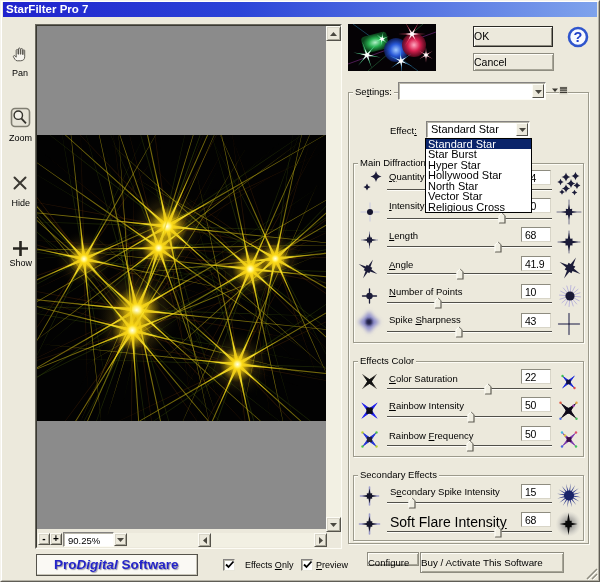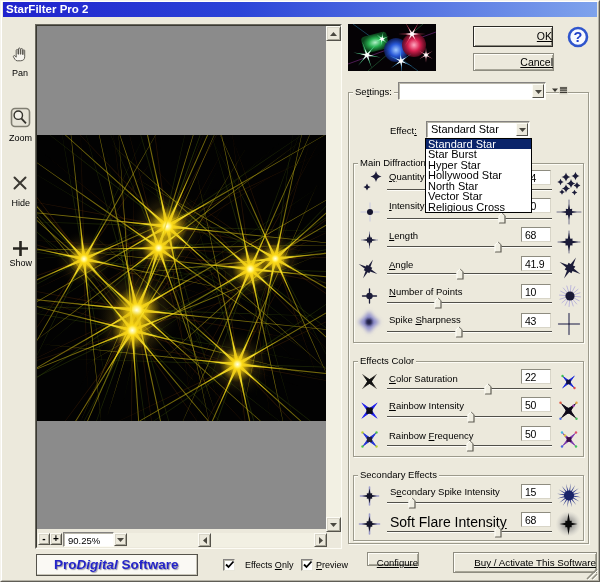--- a/index.html
+++ b/index.html
@@ -12,41 +12,41 @@
   color:#fff; font-size:11.5px; font-weight:bold; line-height:15px; padding-left:3px; z-index:3; }
 .lb { position:absolute; color:#000; white-space:nowrap; z-index:5; font-size:9.5px; }
 .vb { position:absolute; width:30px; height:15px; background:#fff; z-index:5;
   border:1px solid; border-color:#8e8c80 #d8d5c8 #d8d5c8 #8e8c80;
   font-size:10.5px; padding:1px 0 0 3px; color:#000; letter-spacing:-0.3px; }
 .gb { position:absolute; border:1px solid #9c9a8c; z-index:2;
   box-shadow: inset 1px 1px 0 #fdfcf5, 1px 1px 0 #fdfcf5; }
 .gl { position:absolute; background:#ece9dc; padding:0 2px; font-size:9.5px; color:#000; z-index:3; white-space:nowrap; }
 .btn { position:absolute; background:#ece9dc; border:1px solid #8e8c80;
   box-shadow: inset 1px 1px 0 #fffef8, inset -1px -1px 0 #a8a698;
-  font-size:10px; color:#000; text-align:right; z-index:5; white-space:nowrap;text-decoration:underline; }
+  font-size:10px; color:#000; text-align:left; z-index:5; white-space:nowrap; }
 .sbtn { position:absolute; background:#ece9dc; border:1px solid; border-color:#fdfcf5 #55534b #55534b #fdfcf5;
   box-shadow: inset 1px 1px 0 #d8d5c8, inset -1px -1px 0 #a8a698;
   display:flex; align-items:center; justify-content:center; z-index:6; }
 .cb { position:absolute; width:12px; height:12px; background:#fff; z-index:5;
   border:1px solid; border-color:#848280 #e8e6da #e8e6da #848280;
   box-shadow: inset 1px 1px 0 #b9b7ab; }
 .combo { position:absolute; background:#fff; z-index:5;
   border:1px solid; border-color:#848280 #fdfcf5 #fdfcf5 #848280;
   box-shadow: inset 1px 1px 0 #b9b7ab; }
 .cbtn { position:absolute; right:1px; top:1px; bottom:1px; width:12px; background:#ece9dc;
   border:1px solid; border-color:#fdfcf5 #55534b #55534b #fdfcf5;
   display:flex; align-items:center; justify-content:center; }
 #ddlist { position:absolute; left:425px; top:138px; width:107px; height:75px;
   background:#fff; border:1px solid #000; z-index:20; font-size:11px; }
 #ddlist div { height:10.43px; line-height:10.6px; padding-left:2px; white-space:nowrap; color:#000; }
 #ddlist div.sel { background:#0a246a; color:#fff; }
 </style></head>
 <body>
 <div id="win"></div>
-<div id="title">StarFilter Pro 2</div>
+<div id="title">StarFilter Pro 7</div>
 
 <svg width="34" height="290" viewBox="0 0 34 290" style="position:absolute;left:0;top:0">
 <g transform="translate(12,47)">
       <path d="M5.3,13.8 C4.2,13.8 3.6,13.3 3.0,12.4 L1.6,10.2 C1.2,9.6 1.3,9.0 1.8,8.7 C2.3,8.4 2.9,8.6 3.3,9.1 L4.2,10.2 L4.2,3.4 C4.2,2.9 4.6,2.5 5.1,2.5 C5.6,2.5 6.0,2.9 6.0,3.4 L6.0,7.2 L6.5,7.2 L6.5,1.9 C6.5,1.4 6.9,1.0 7.4,1.0 C7.9,1.0 8.3,1.4 8.3,1.9 L8.3,7.2 L8.8,7.2 L8.8,2.4 C8.8,1.9 9.2,1.5 9.7,1.5 C10.2,1.5 10.6,1.9 10.6,2.4 L10.6,7.5 L11.1,7.5 L11.1,3.6 C11.1,3.1 11.5,2.8 11.9,2.8 C12.4,2.8 12.7,3.2 12.7,3.7 L12.7,9.8 C12.7,12.3 11.2,13.8 8.4,13.8 Z" fill="#f6f4ee" stroke="#4e4c44" stroke-width="0.9" stroke-linejoin="round"></path>
     </g>
 <rect x="11.5" y="108.5" width="18" height="18" rx="3.5" fill="#e7e4d8" stroke="#807e72" stroke-width="1.6"></rect>
 <circle cx="18.3" cy="115.2" r="4.2" fill="#f2f0e8" stroke="#34322c" stroke-width="1.4"></circle>
 <line x1="21.3" y1="118.4" x2="26" y2="123.4" stroke="#34322c" stroke-width="1.8"></line>
 <path d="M14.5,177.5 L25.5,188.5 M25.5,177.5 L14.5,188.5" stroke="#3a3832" stroke-width="2" stroke-linecap="round"></path>
 <path d="M20.5,241 L20.5,256 M13,248.5 L28,248.5" stroke="#26241f" stroke-width="2.6" stroke-linecap="butt"></path>
@@ -1009,17 +1009,17 @@
     <div class="sel">Standard Star</div>
     <div>Star Burst</div>
     <div>Hyper Star</div>
     <div>Hollywood Star</div>
     <div>North Star</div>
     <div>Vector Star</div>
     <div>Religious Cross</div>
   </div>
 
 <div class="btn" style="left:367px;top:552px;width:52px;height:14px;line-height:19px;font-size:9.5px">Configure</div>
-<div class="btn" style="left:453px;top:552px;width:144px;height:21px;line-height:19px;font-size:9.8px">Buy / Activate This Software</div>
+<div class="btn" style="left:420px;top:552px;width:144px;height:21px;line-height:19px;font-size:9.8px">Buy / Activate This Software</div>
 
 <svg width="14" height="14" viewBox="0 0 14 14" style="position:absolute;left:584px;top:566px;z-index:5">
 <path d="M13,3 L3,13 M13,8 L8,13" stroke="#8e8c80" stroke-width="1.5"></path>
 <path d="M14,4 L4,14 M14,9 L9,14" stroke="#fffef8" stroke-width="1"></path>
 </svg>
 </body></html>

